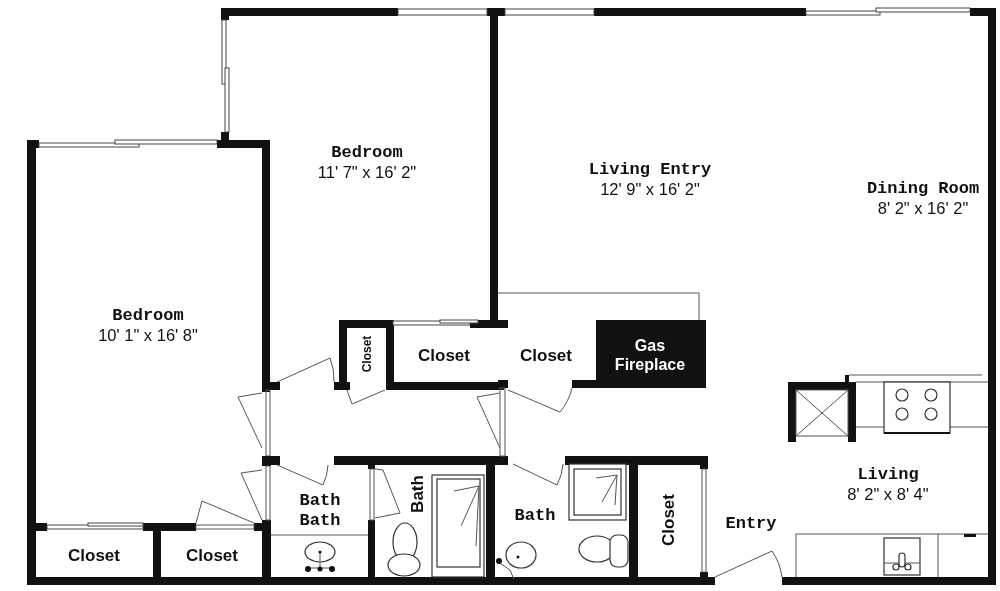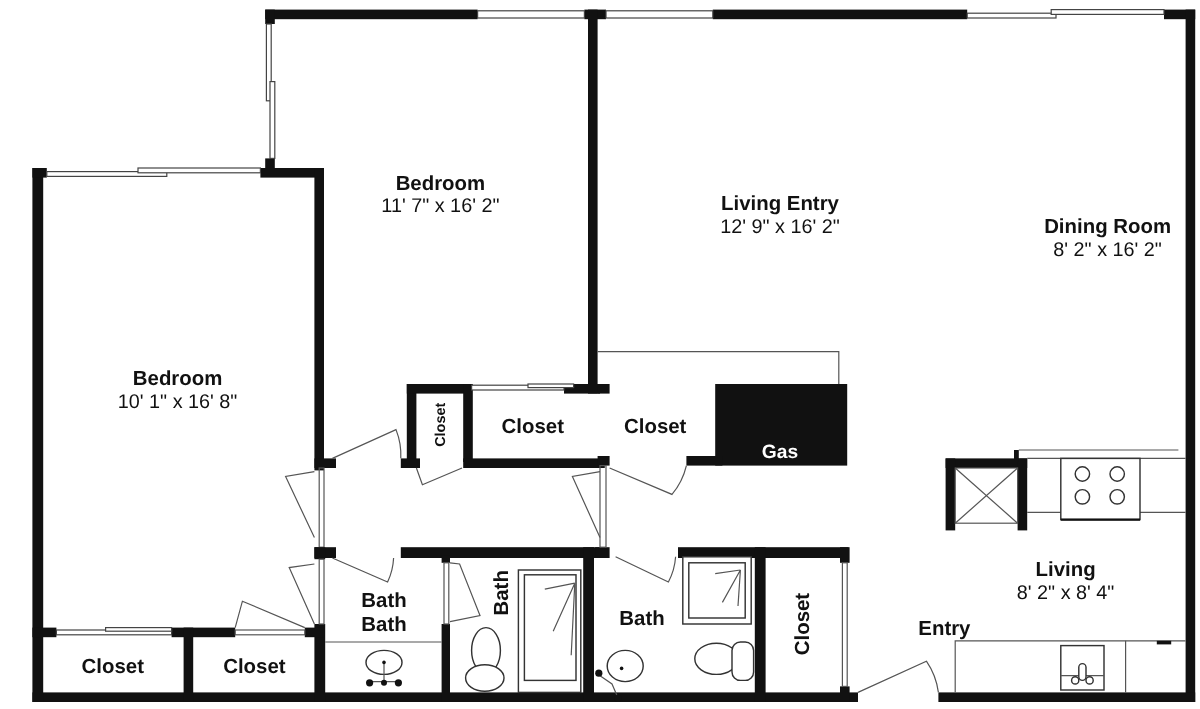--- a/index.html
+++ b/index.html
@@ -3,21 +3,21 @@
 <meta charset="utf-8">
 <style>
   html, body { margin: 0; padding: 0; background: #ffffff; }
   body { width: 1000px; height: 591px; overflow: hidden; position: relative; font-family: "Liberation Sans", sans-serif; }
   #plan { position: absolute; left: 0; top: 0; width: 1000px; height: 591px; }
   .wall { fill: #111111; }
   .thin { fill: none; stroke: #555555; stroke-width: 1; }
   .thin2 { fill: #ffffff; stroke: #444444; stroke-width: 1; }
   .fix { fill: #ffffff; stroke: #333333; stroke-width: 1.2; }
   .label { position: absolute; text-align: center; color: #111111; line-height: 1.15; white-space: nowrap; transform: translateX(-50%); }
-  .name { font-weight: bold; font-size: 17px; display: block; }
+  .name { font-weight: bold; font-size: 17px; display: block; font-family: Liberation Mono, monospace; }
   .dim { font-size: 16.5px; display: block; }
   .closet { font-weight: bold; font-size: 17px; }
   .vert { position: absolute; font-weight: bold; white-space: nowrap; transform: translate(-50%, -50%) rotate(-90deg); color: #111; }
   .fireplace { color: #ffffff; font-weight: bold; font-size: 16px; text-align: center; line-height: 1.2; }
 </style>
 </head>
 <body>
 
 <svg id="plan" viewBox="0 0 1000 591" xmlns="http://www.w3.org/2000/svg">
 
@@ -211,36 +211,36 @@
 <div class="label" style="left:148px; top:306px;">
   <span class="name">Bedroom</span>
   <span class="dim">10' 1" x 16' 8"</span>
 </div>
 
 <div class="label" style="left:888px; top:465px;">
   <span class="name">Living</span>
   <span class="dim">8' 2" x 8' 4"</span>
 </div>
 
-<div class="label" style="left:787px; top:514px;">
+<div class="label" style="left:751px; top:514px;">
   <span class="name">Entry</span>
 </div>
 
 <div class="label" style="left:320px; top:491px;">
   <span class="name">Bath</span>
   <span class="name">Bath</span>
 </div>
 
 <div class="vert" style="left:418px; top:494px; font-size:17px;">Bath</div>
 
 <div class="label" style="left:535px; top:506px;">
   <span class="name">Bath</span>
 </div>
 
-<div class="label fireplace" style="left:650px; top:336px;margin-top:32px;">
+<div class="label fireplace" style="left:650px; top:336px;">
   <span style="display:block">Gas</span>
   <span style="display:block">Fireplace</span>
 </div>
 
 <div class="vert" style="left:367px; top:354px; font-size:12px;">Closet</div>
 <div class="label closet" style="left:444px; top:346px;">Closet</div>
 <div class="label closet" style="left:546px; top:346px;">Closet</div>
 <div class="vert" style="left:669px; top:520px; font-size:17px;">Closet</div>
 <div class="label closet" style="left:94px; top:546px;">Closet</div>
 <div class="label closet" style="left:212px; top:546px;">Closet</div>

